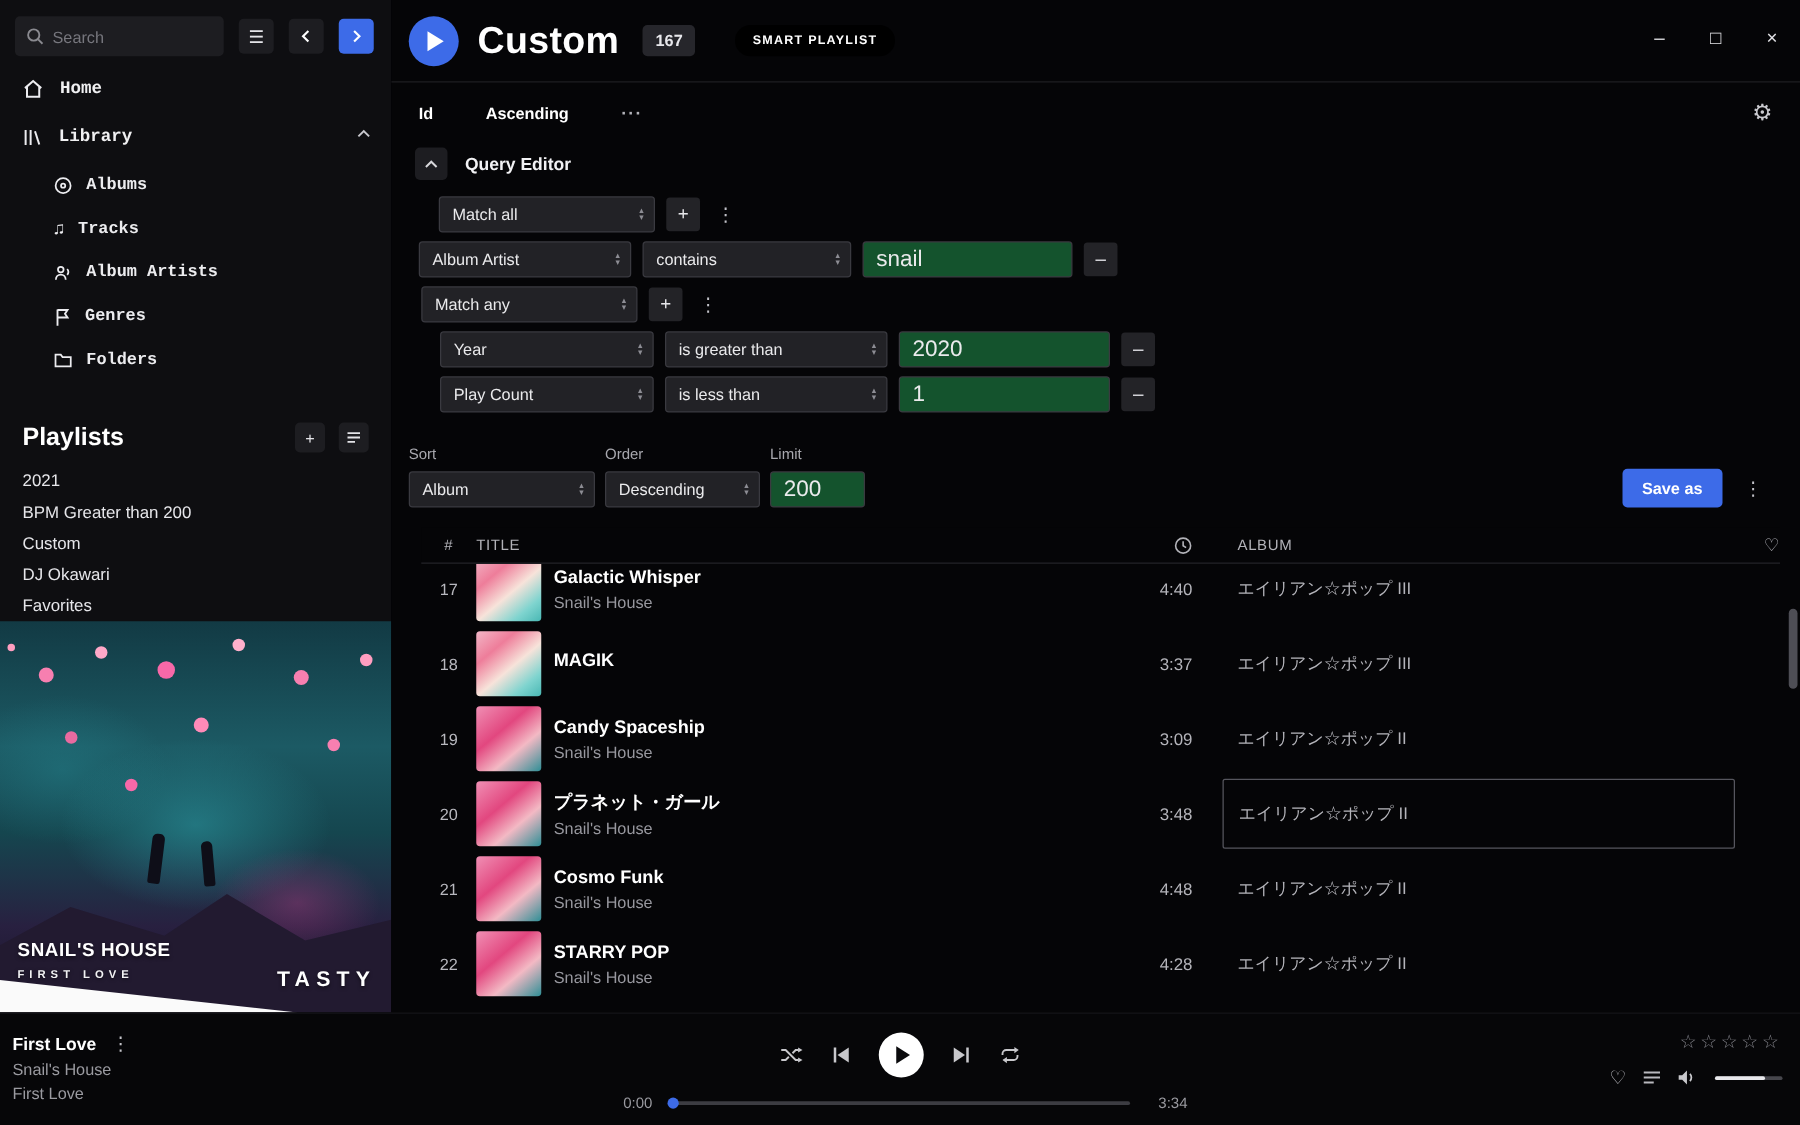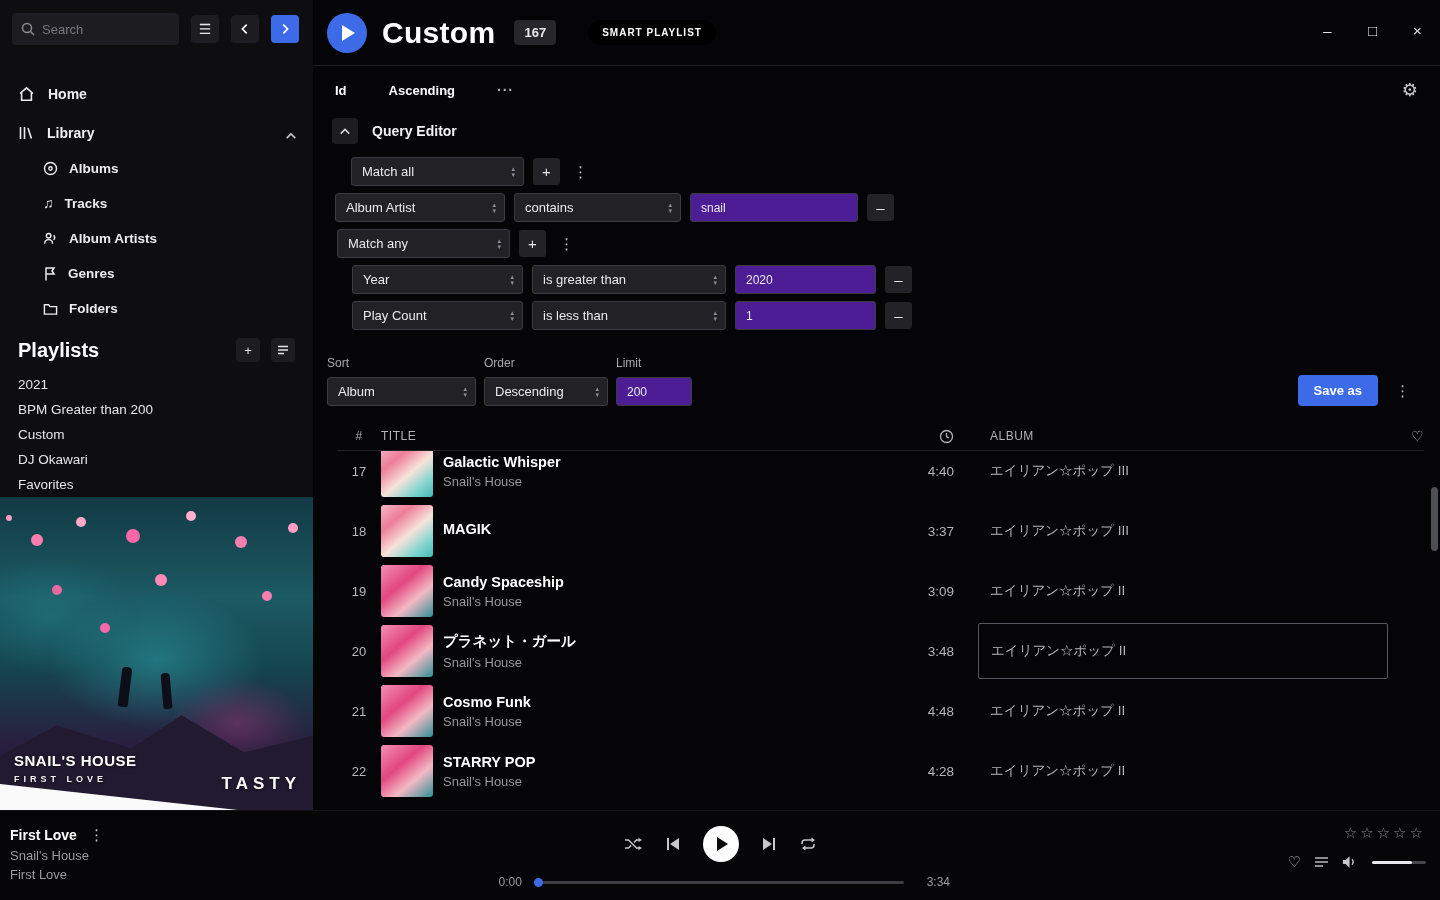--- a/index.html
+++ b/index.html
@@ -11,21 +11,21 @@
   
   .sidebar { width:313px; background:#0e0e11; position:relative; display:flex; flex-direction:column; }
   .sidebar-top { display:flex; align-items:center; padding:13px 14px 10px 12px; gap:12px; }
   .search-box { flex:1; height:32px; background:#1d1d21; border-radius:4px; display:flex; align-items:center; padding:0 9px; gap:7px; }
   .search-box input { background:transparent; border:none; outline:none; color:#ddd; font-size:13px; width:100%; font-family:"Liberation Sans", sans-serif; }
   .search-box input::placeholder { color:#77777e; }
   .sq-btn { width:28px; height:28px; background:#1d1d21; border:none; border-radius:4px; color:#e4e4e8;
     display:flex; align-items:center; justify-content:center; font-size:14px; cursor:pointer; font-family:"Liberation Sans", sans-serif; }
   .sq-btn.accent { background:var(--accent); }
   .side-nav { padding-top:8px; }
-  .nav-item { height:39px; display:flex; align-items:flex-end; padding:0 16px 0 18px; gap:13px; cursor:pointer; }
+  .nav-item { height:39px; display:flex; align-items:flex-start; padding:0 16px 0 18px; gap:13px; cursor:pointer;font-family:Liberation Mono, monospace; }
   .nav-label { font-size:14px; font-weight:700; color:#f0f0f2; }
   .nav-item .spacer { flex:1; }
   .lib-children .nav-item { height:35px; padding-left:43px; gap:11px; }
   .lib-children .nav-label { font-size:13.5px; color:#ececef; }
   .playlists-header { margin-top:22px; padding:0 18px; display:flex; align-items:center; }
   .pl-title { font-size:20px; font-weight:700; }
   .pl-actions { margin-left:auto; display:flex; gap:11px; }
   .pl-actions .sq-btn { width:24px; height:24px; background:#1d1d21; font-size:13px; }
   .pl-list { list-style:none; padding:10px 18px 0 18px; }
   .pl-list li { font-size:13.5px; color:#e6e6ea; line-height:25px; cursor:pointer; white-space:nowrap; }
@@ -79,24 +79,24 @@
   .qe-header .sq-btn { width:26px; height:26px; background:#1d1d21; }
   .qe-title { font-size:14px; font-weight:700; color:#f2f2f4; }
   .qe-row { display:flex; align-items:center; gap:9px; margin-top:7px; }
   .qe-row.root { margin-top:13px;padding-left:24px; }
   .qe-row.ind1 { padding-left:8px; }
   .qe-row.ind1b { padding-left:10px; }
   .qe-row.ind2 { padding-left:25px; }
   .select { height:29px; background:#222226; border:1px solid #3a3a40; border-radius:3px; display:flex;
     align-items:center; justify-content:space-between; padding:0 8px 0 10px; font-size:13px; color:#eaeaec; cursor:pointer; }
   .select .arrows { display:flex; flex-direction:column; color:#8d8d94; font-size:7px; line-height:6px; margin-left:8px; }
-  .tinput { height:29px; background:#4c1d95; border:1px solid #3a3a40; border-radius:3px; color:#eaeaec;
-    font-size:12px; padding:0 10px; outline:none; font-family:"Liberation Sans", sans-serif; }
+  .tinput { height:29px; background:#14532d; border:1px solid #3a3a40; border-radius:3px; color:#eaeaec;
+    font-size:18px; padding:0 10px; outline:none; font-family:"Liberation Sans", sans-serif; }
   .w173{width:173px}.w170{width:170px}.w167{width:167px}.w168{width:168px}.w171{width:171px}
-  .w164{width:194px}.w169{width:141px}.w149{width:149px}.w124{width:124px}.w76{width:76px}
+  .w164{width:178px}.w169{width:169px}.w149{width:149px}.w124{width:124px}.w76{width:76px}
   .mini-btn { width:27px; height:27px; background:#232327; border:none; border-radius:3px; color:#e6e6ea;
     font-size:15px; cursor:pointer; display:flex; align-items:center; justify-content:center; font-family:"Liberation Sans", sans-serif; }
   .kebab { color:#c2c2c8; font-size:15px; padding:0 4px; cursor:pointer; }
 
   .sort-controls { display:flex; align-items:flex-end; padding:26px 26px 0 14px; gap:8px; }
   .sc-group label { display:block; font-size:12px; color:#a8a8ae; margin-bottom:7px; }
   .sc-right { margin-left:auto; display:flex; align-items:center; gap:13px; }
   .save-btn { background:var(--accent); color:#fff; border:none; border-radius:4px; font-size:13px; font-weight:700;
     padding:8px 16px; cursor:pointer; font-family:"Liberation Sans", sans-serif; }
 

